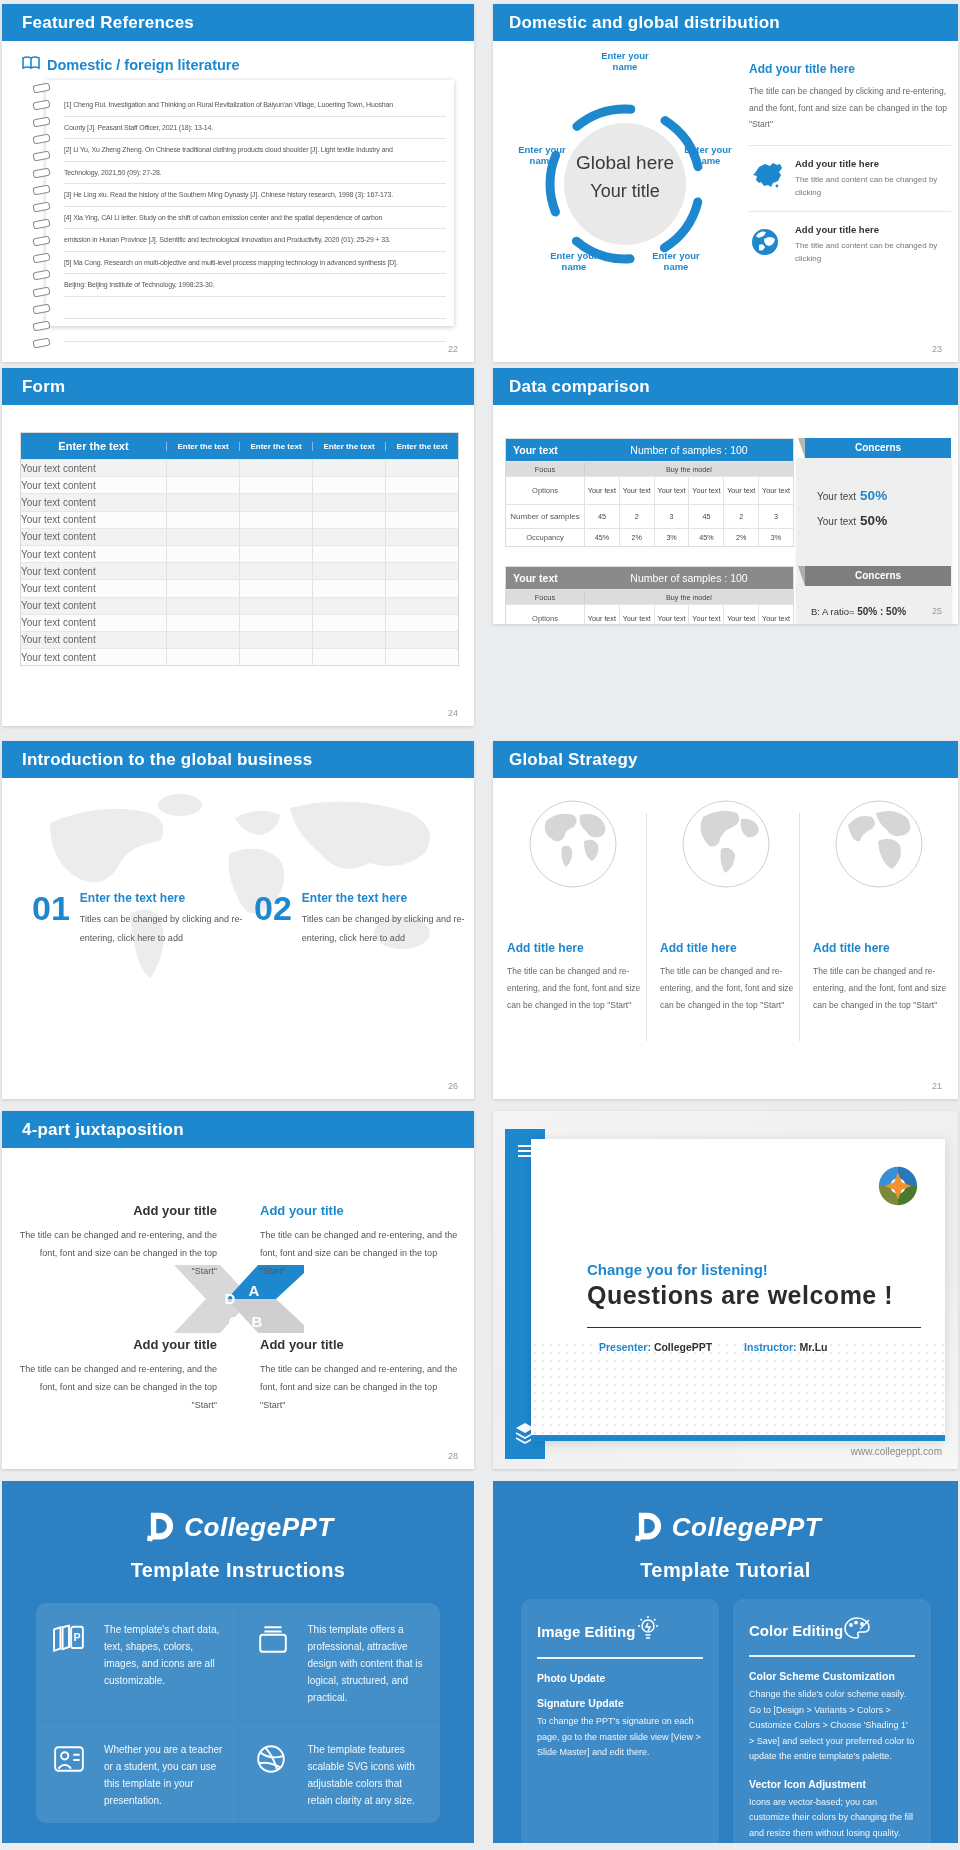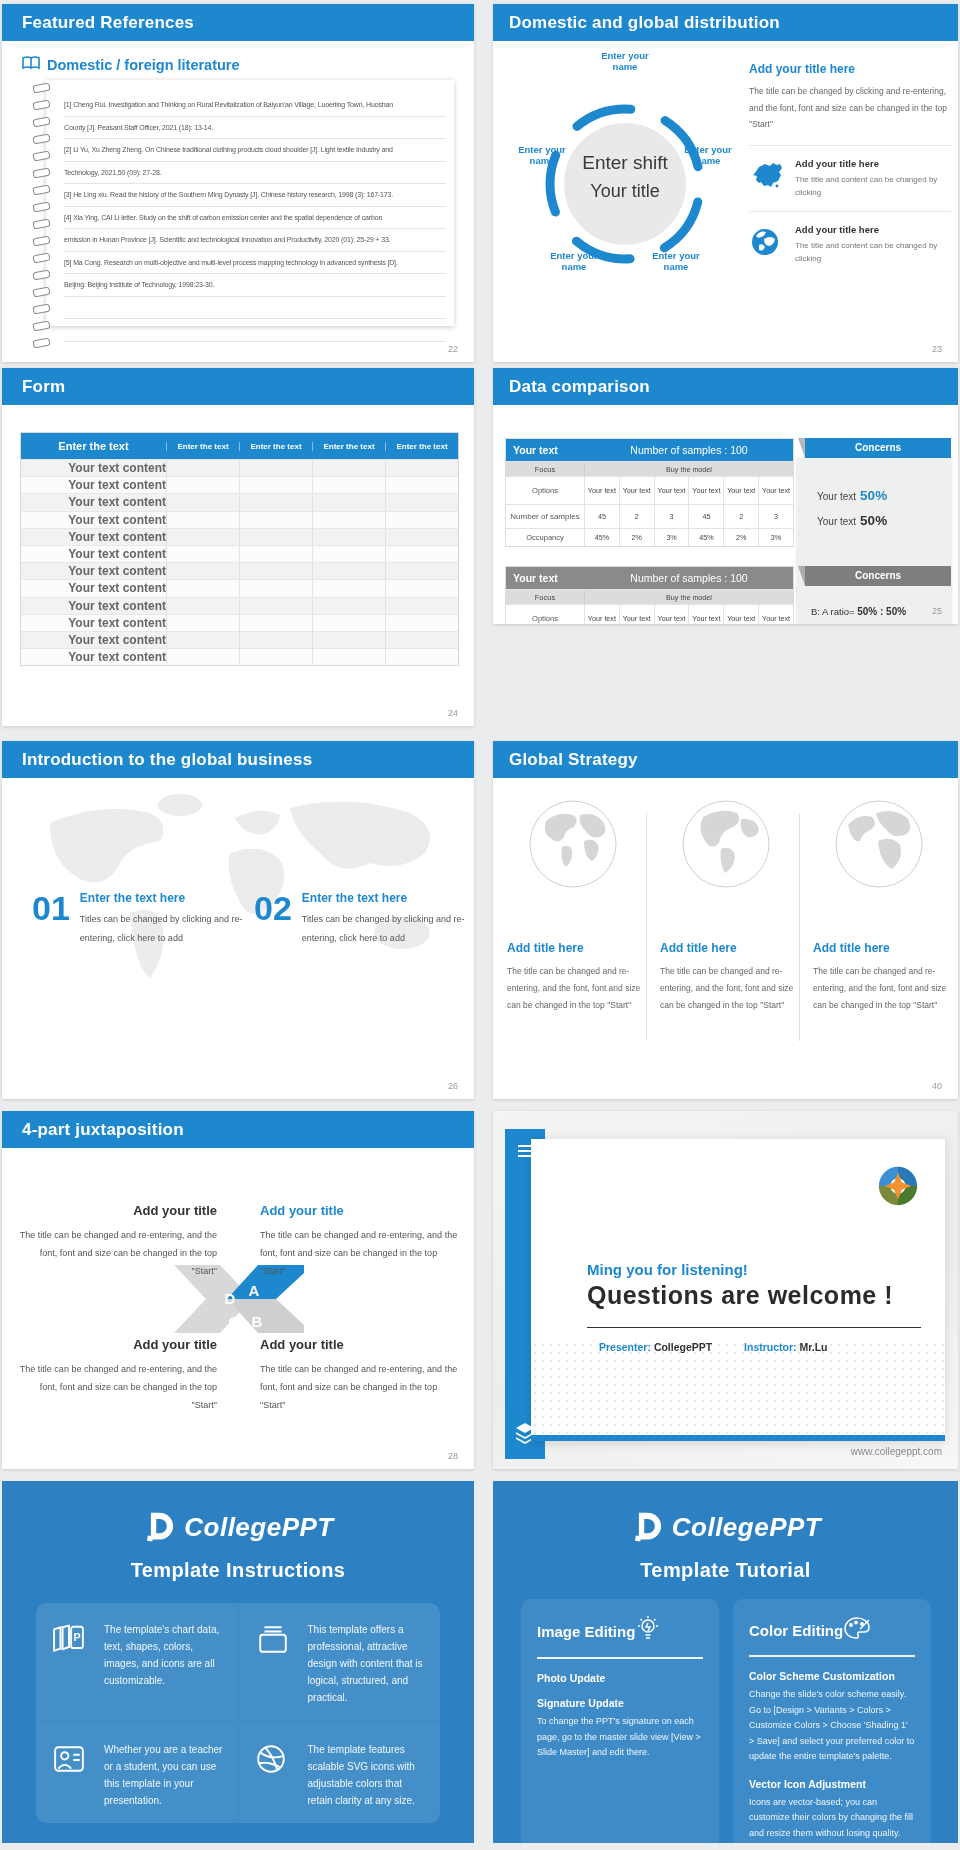--- a/index.html
+++ b/index.html
@@ -28,21 +28,21 @@
   .di-title{font-size:9.5px;font-weight:700;color:#333;margin-bottom:4px;}
   .di-body{font-size:8px;color:#777;line-height:13px;}
   
   .ftable{position:absolute;left:18px;top:64px;width:437px;border:1px solid #d9d9d9;}
   .frow{display:flex;}
   .fh{background:#1e88cf;color:#fff;height:26px;align-items:center;}
   .fh .c1{flex:0 0 145px;font-size:11px;font-weight:700;text-align:center;}
   .fh .c{flex:1;font-size:8px;font-weight:700;text-align:center;border-left:1px solid rgba(255,255,255,.45);line-height:9px;}
   .fr{height:16.2px;align-items:center;border-top:1px solid #e7e7e7;background:#fcfcfc;}
   .fr:nth-child(even){background:#f2f2f2;}
-  .fr .c1{flex:0 0 145px;font-size:12px;color:#666;text-align:right;font-weight:bold;}
+  .fr .c1{flex:0 0 145px;font-size:10px;color:#666;text-align:left;}
   .fr .c{flex:1;align-self:stretch;border-left:1px solid #e2e2e2;}
   
   .cmp-table{position:absolute;width:287px;border:1px solid #dcdcdc;font-size:7.5px;color:#555;}
   .ct-hdr{display:flex;height:22px;align-items:center;color:#fff;}
   .ct-hdr.blue{background:#1e88cf;} .ct-hdr.gray{background:#8a8a8a;}
   .ct-hdr .l{flex:0 0 72px;padding-left:7px;font-weight:700;font-size:10.5px;}
   .ct-hdr .r{flex:1;text-align:center;font-size:10.5px;}
   .ct-row{display:flex;border-top:1px solid #e3e3e3;align-items:stretch;}
   .ct-row .l{flex:0 0 72px;display:flex;align-items:center;justify-content:center;text-align:center;border-right:1px solid #e3e3e3;padding:2px 3px;}
   .ct-row .v{flex:1;display:flex;align-items:center;justify-content:center;border-right:1px solid #e3e3e3;text-align:center;padding:2px 1px;font-size:7.2px;color:#444;}
@@ -165,21 +165,21 @@
     <svg width="212" height="268" viewBox="0 0 212 268">
       <circle cx="106" cy="138" r="61" fill="#e9e9e9"></circle>
       <circle cx="106" cy="138" r="75" fill="none" stroke="#1e88cf" stroke-width="9" stroke-dasharray="58 36.2" stroke-dashoffset="76" stroke-linecap="round"></circle>
     </svg>
     <div class="node" style="left:79px;top:4px">Enter your name</div>
     <div class="node" style="left:-4px;top:98px">Enter your name</div>
     <div class="node" style="left:162px;top:98px">Enter your name</div>
     <div class="node" style="left:28px;top:204px">Enter your name</div>
     <div class="node" style="left:130px;top:204px">Enter your name</div>
     <div class="circle-center">
-      <div class="cc1">Enter shift</div>
+      <div class="cc1">Global here</div>
       <div class="cc2">Your title</div>
     </div>
   </div>
   <div class="d-right">
     <div class="d-title">Add your title here</div>
     <div class="d-body">The title can be changed by clicking and re-entering, and the font, font and size can be changed in the top "Start"</div>
     <div class="d-div"></div>
     <div class="d-item">
       <span class="ic">
         <svg width="36" height="30" viewBox="0 0 36 30">
@@ -477,21 +477,21 @@
           <g fill="#d6d6d6">
             <path d="M14,26 Q24,14 38,18 Q44,24 38,30 Q28,34 26,42 Q18,44 14,26 Z"></path>
             <path d="M42,14 Q62,8 74,20 Q80,32 70,36 Q58,40 52,30 Q44,24 42,14 Z"></path>
             <path d="M44,42 Q58,36 66,46 Q70,60 58,70 Q46,64 44,42 Z"></path>
           </g>
         </svg>
     </div>
     <div class="gs-title">Add title here</div>
     <div class="gs-body">The title can be changed and re-entering, and the font, font and size can be changed in the top "Start"</div>
   </div>
-  <div class="pagenum">40</div>
+  <div class="pagenum">21</div>
 </section>
 
 <section class="slide" style="left:2px;top:1111px;width:472px;height:358px">
   <div class="hdr"><span>4-part juxtaposition</span></div>
 
   <svg style="position:absolute;left:162px;top:140px" width="150" height="96" viewBox="0 0 150 96">
     <path d="M10 14 H56 L88 48 56 82 H10 L42 48 Z" fill="#d8d8d8"></path>
     <path d="M140 14 H94 L63 48 H112 L140 22 Z" fill="#1e88cf"></path>
     <path d="M140 82 H94 L63 48 H112 L140 74 Z" fill="#cfcfcf"></path>
     <text x="66" y="53" text-anchor="middle" font-size="15" font-weight="bold" fill="#fff" id="jx-d">D</text>
@@ -536,21 +536,21 @@
     <div class="ty-mesh"></div>
     <div class="ty-logo">
       <svg width="46" height="46" viewBox="0 0 48 48">
         <path d="M24,4 A20,20 0 0 1 44,24 L32,24 A8,8 0 0 0 24,16 Z" fill="#2a78b8"></path>
         <path d="M4,24 A20,20 0 0 1 24,4 L24,16 A8,8 0 0 0 16,24 Z" fill="#3b8fd4"></path>
         <path d="M44,24 A20,20 0 0 1 24,44 L24,32 A8,8 0 0 0 32,24 Z" fill="#4a7a2e"></path>
         <path d="M24,44 A20,20 0 0 1 4,24 L16,24 A8,8 0 0 0 24,32 Z" fill="#7a8a3a"></path>
         <path d="M24,10 L28,20 38,24 28,28 24,38 20,28 10,24 20,20 Z" fill="#f09330"></path>
       </svg>
     </div>
-    <div class="ty-l1">Ming you for listening!</div>
+    <div class="ty-l1">Change you for listening!</div>
     <div class="ty-l2">Questions are welcome !</div>
     <div class="ty-hr"></div>
     <div class="ty-pres">
       <span class="lab">Presenter:</span>
       <span>CollegePPT</span>
       <span class="gap"></span>
       <span class="lab">Instructor:</span>
       <span>Mr.Lu</span>
     </div>
     <div class="ty-underline"></div>

